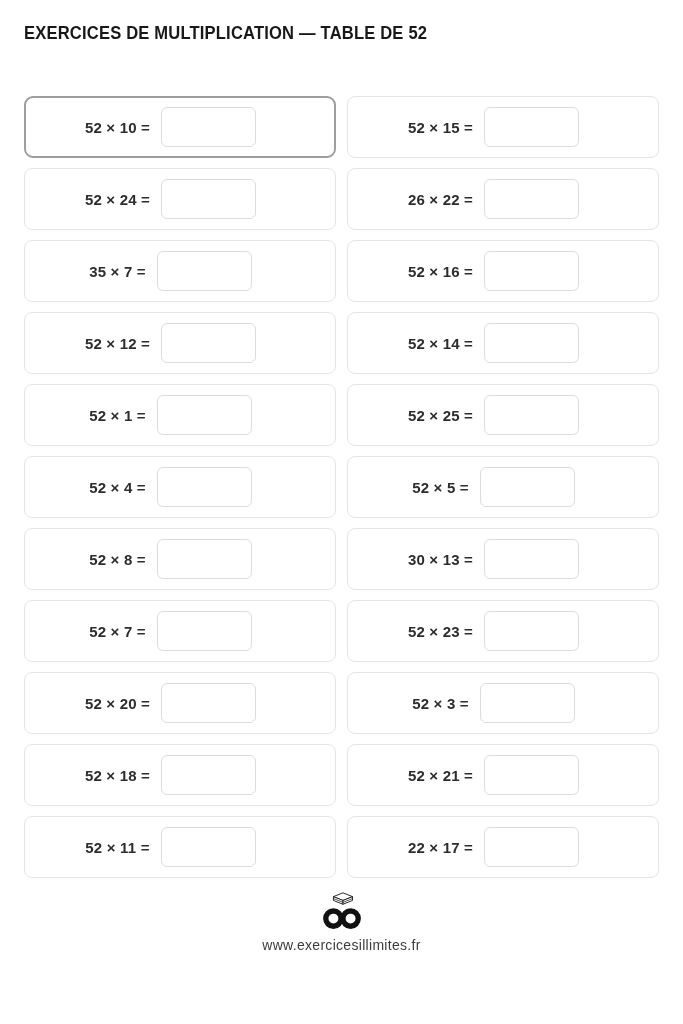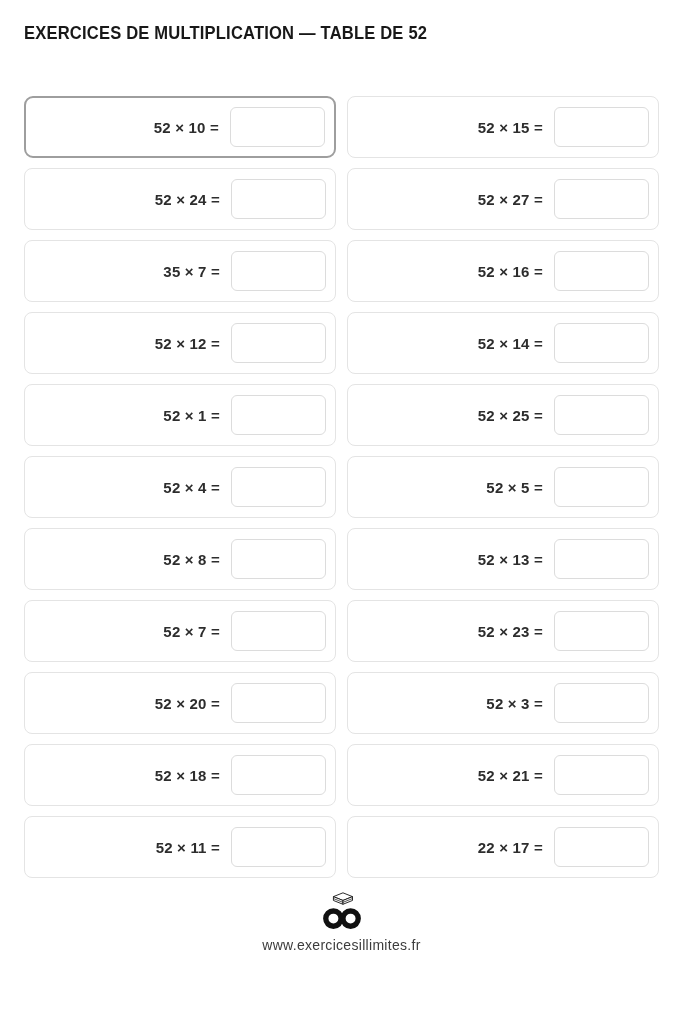--- a/index.html
+++ b/index.html
@@ -27,22 +27,22 @@
     column-gap: 11px;
     row-gap: 10px;
   }
   .card {
     height: 62px;
     background: #ffffff;
     border: 1px solid #e4e4e4;
     border-radius: 8px;
     display: flex;
     align-items: center;
-    justify-content: flex-end;
-    padding-right: 9px;
+    justify-content: center;
+    padding-right: 19px;
     gap: 11px;
   }
   .card.highlight {
     border: 2px solid #9e9e9e;
     border-radius: 9px;
   }
   .lbl {
     font-size: 15px;
     font-weight: 600;
     color: #2d2d2d;
@@ -93,21 +93,21 @@
     <span class="lbl">52 × 15 =</span>
     <input class="ans" type="text" style="">
   </div>
 
   <div class="card">
     <span class="lbl">52 × 24 =</span>
     <input class="ans" type="text" style="">
   </div>
 
   <div class="card">
-    <span class="lbl">52 × 27 =</span>
+    <span class="lbl">26 × 22 =</span>
     <input class="ans" type="text" style="">
   </div>
 
   <div class="card">
     <span class="lbl">35 × 7 =</span>
     <input class="ans" type="text" style="">
   </div>
 
   <div class="card">
     <span class="lbl">52 × 16 =</span>
@@ -145,21 +145,21 @@
     <input class="ans" type="text" style="">
   </div>
 
   <div class="card">
     <span class="lbl">52 × 8 =</span>
     <input class="ans" type="text" style="">
   </div>
 
 
   <div class="card">
-    <span class="lbl">52 × 13 =</span>
+    <span class="lbl">30 × 13 =</span>
     <input class="ans" type="text" style="">
   </div>
 
   <div class="card">
     <span class="lbl">52 × 7 =</span>
     <input class="ans" type="text" style="">
   </div>
 
   <div class="card">
     <span class="lbl">52 × 23 =</span>

